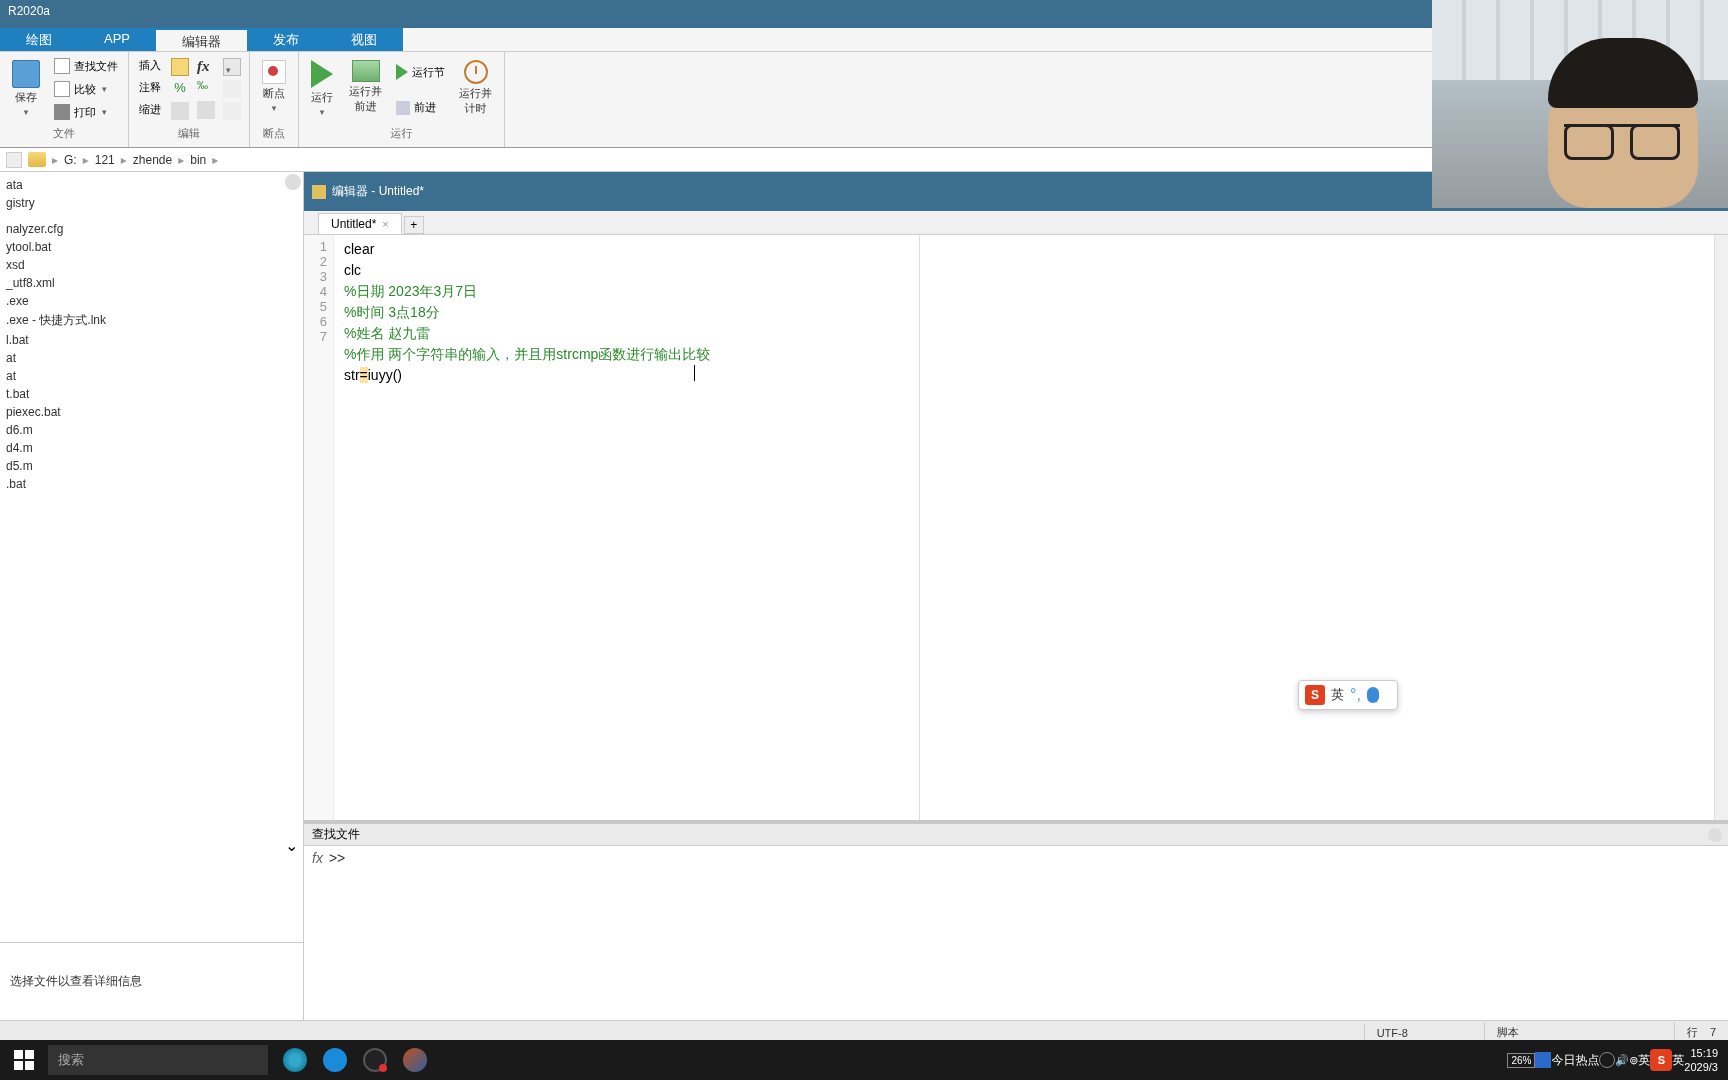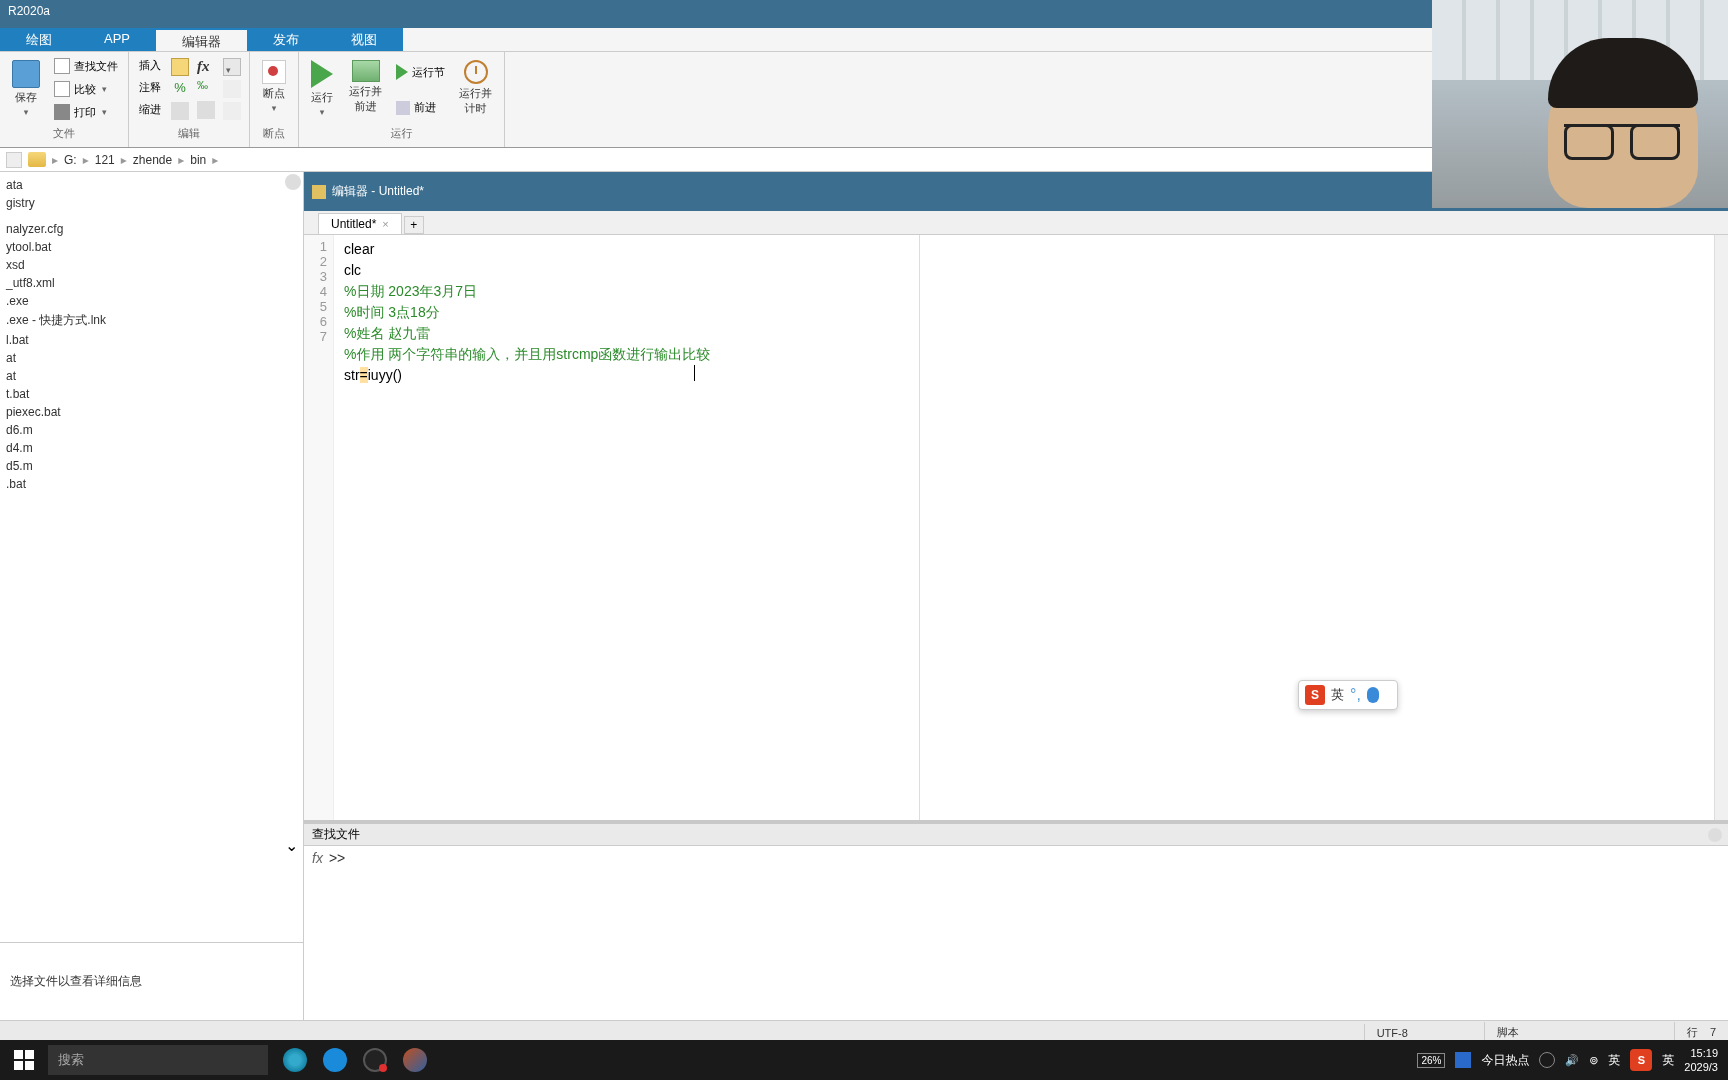--- a/index.html
+++ b/index.html
@@ -74,21 +74,21 @@
 
 
 .taskbar { position: absolute; bottom: 0; left: 0; right: 0; height: 40px; background: #1a1a1a; display: flex; align-items: center; padding: 0 4px; }
 .start-btn { width: 40px; height: 40px; display: flex; align-items: center; justify-content: center; }
 .win-logo { width: 20px; height: 20px; display: grid; grid-template-columns: 1fr 1fr; grid-template-rows: 1fr 1fr; gap: 2px; }
 .win-logo div { background: #fff; }
 .search-box { width: 220px; height: 30px; background: #333; color: #aaa; font-size: 13px; padding: 6px 10px; margin-left: 4px; }
 .task-icons { display: flex; gap: 2px; margin-left: 8px; }
 .task-icon { width: 38px; height: 38px; display: flex; align-items: center; justify-content: center; position: relative; }
 .task-icon .circ { width: 24px; height: 24px; border-radius: 12px; }
-.tray { margin-left: auto; display: flex; align-items: center; gap: 10px; color: #fff; font-size: 11px; padding-right: 6px; }
+.tray { margin-left: auto; display: flex; align-items: center; color: #fff; font-size: 11px; padding-right: 6px; }
 .battery { padding: 1px 3px; border: 1px solid #888; font-size: 10px; }
 .tray-time { text-align: right; line-height: 14px; }
 .tray-badge { width: 22px; height: 22px; background: #e04020; border-radius: 4px; display: flex; align-items: center; justify-content: center; color: #fff; font-weight: bold; }
 
 
 .webcam { position: absolute; top: 0; right: 0; width: 296px; height: 208px; background: linear-gradient(180deg,#c9d2d8 0%, #b3bec5 40%, #969c9e 100%); }
 .webcam .ceiling { position: absolute; top: 0; left: 0; right: 0; height: 80px; background: repeating-linear-gradient(90deg,#dfe5e8 0 30px,#cbd3d7 30px 34px); }
 .webcam .head { position: absolute; right: 30px; bottom: 0; width: 150px; height: 150px; background: #d6b48e; border-radius: 70px 70px 40px 40px; }
 .webcam .hair { position: absolute; right: 30px; bottom: 100px; width: 150px; height: 70px; background: #1e1b18; border-radius: 70px 70px 10px 10px; }
 .webcam .glasses { position: absolute; right: 48px; bottom: 58px; width: 116px; height: 26px; border-top: 3px solid #222; }

